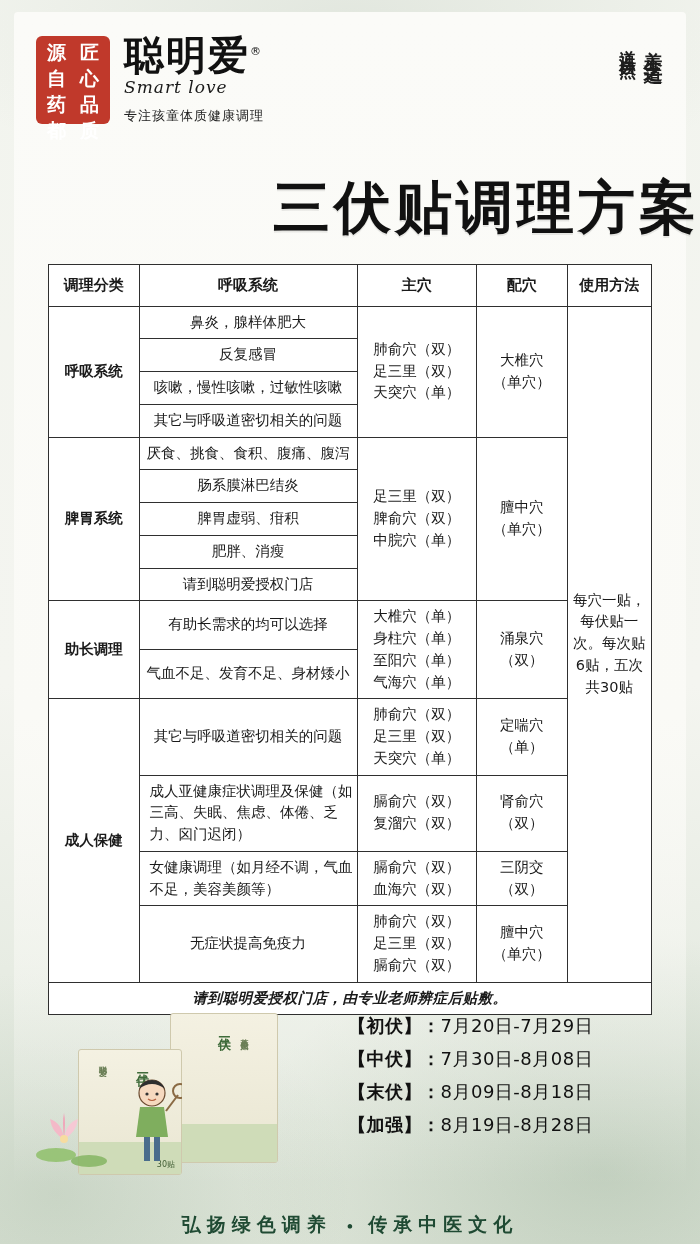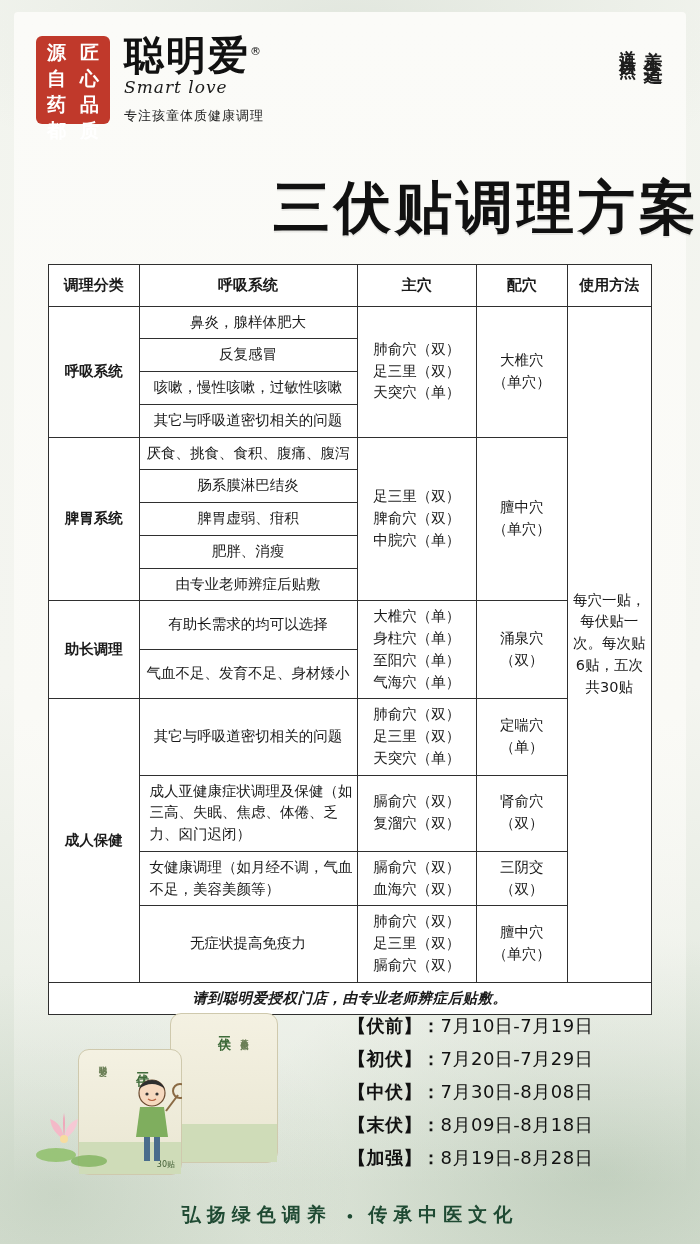--- a/index.html
+++ b/index.html
@@ -74,21 +74,21 @@
   td.usage { width:82px; font-size:14.5px; line-height:1.7; }
   td.note {
     font-weight:bold; color:#c0392b; font-size:16.5px; padding:9px 4px; letter-spacing:0.5px;font-style:italic;
   }
 
   
   .bottom { position:absolute; left:0; right:0; top:995px; height:195px; }
   .product-art { position:absolute; left:30px; top:8px; width:300px; height:180px; }
   .box {
     position:absolute; background:linear-gradient(180deg,#f4f1e2 0%, #e9e6d2 100%);
-    border:1px solid #cfc9ad; border-radius:11px;text-decoration:underline;
+    border:1px solid #cfc9ad; border-radius:3px;text-decoration:underline;
   }
   .box .band { position:absolute; left:0; right:0; bottom:0; height:26%; background:#cfdcb8; }
   .box .vtext {
     position:absolute; top:12px; left:50%; transform:translateX(-50%);
     writing-mode:vertical-rl; text-orientation:upright;
     font-size:13px; color:#3f6b3a; letter-spacing:2px; font-weight:bold;
   }
   .box .vtext.small { font-size:8px; letter-spacing:1px; color:#6b7f56; }
   .kid {
     position:absolute; width:60px; height:86px; left:92px; top:74px;
@@ -101,21 +101,21 @@
   .sched-title {
     background:#2f7d52; color:#fff; font-size:19px; font-weight:bold;
     text-align:center; padding:7px 6px; border-radius:16px; width:262px;
     letter-spacing:1px;
   }
   .sched-list { margin-top:11px; }
   .sched-row { font-size:18px; color:#111; margin-bottom:9px; letter-spacing:0.5px; }
   .sched-row b { font-weight:bold; }
 
   .footer {
-    position:absolute; left:0; right:0; bottom:16px; text-align:center;
+    position:absolute; left:0; right:0; bottom:6px; text-align:center;
     font-size:19px; color:#1f4a33; letter-spacing:6px; font-weight:bold;
     font-family:"DejaVu Serif","Liberation Serif",serif;
   }
   .footer .dot { font-size:13px; vertical-align:middle; letter-spacing:0; margin:0 14px; }
 </style>
 </head>
 <body>
 
 <div class="page">
   <div class="inner-white"></div>
@@ -193,21 +193,21 @@
         <tr>
           <td class="sym">肠系膜淋巴结炎</td>
         </tr>
         <tr>
           <td class="sym">脾胃虚弱、疳积</td>
         </tr>
         <tr>
           <td class="sym">肥胖、消瘦</td>
         </tr>
         <tr>
-          <td class="sym">由专业老师辨症后贴敷</td>
+          <td class="sym">请到聪明爱授权门店</td>
         </tr>
 
         <tr>
           <td class="cat" rowspan="2">助长调理</td>
           <td class="sym">有助长需求的均可以选择</td>
           <td class="main-pt" rowspan="2" style="white-space:pre-line">大椎穴（单）
 身柱穴（单）
 至阳穴（单）
 气海穴（单）</td>
           <td class="sub-pt" rowspan="2" style="white-space:pre-line">涌泉穴
@@ -290,23 +290,20 @@
         <path d="M30 40 q-12 -6 -14 -20 q12 4 14 20z" fill="#f4b9c8"></path>
         <path d="M30 40 q12 -6 14 -20 q-12 4 -14 20z" fill="#f6c8d4"></path>
         <path d="M30 40 q-2 -18 0 -26 q2 8 0 26z" fill="#efa7ba"></path>
         <circle cx="30" cy="40" r="4" fill="#f7dca0"></circle>
       </svg>
     </div>
 
     <div class="schedule">
       <div class="sched-list">
         <div class="sched-row">
-          <b>【伏前】：</b><span>7月10日-7月19日</span>
-        </div>
-        <div class="sched-row">
           <b>【初伏】：</b><span>7月20日-7月29日</span>
         </div>
         <div class="sched-row">
           <b>【中伏】：</b><span>7月30日-8月08日</span>
         </div>
         <div class="sched-row">
           <b>【末伏】：</b><span>8月09日-8月18日</span>
         </div>
         <div class="sched-row">
           <b>【加强】：</b><span>8月19日-8月28日</span>

